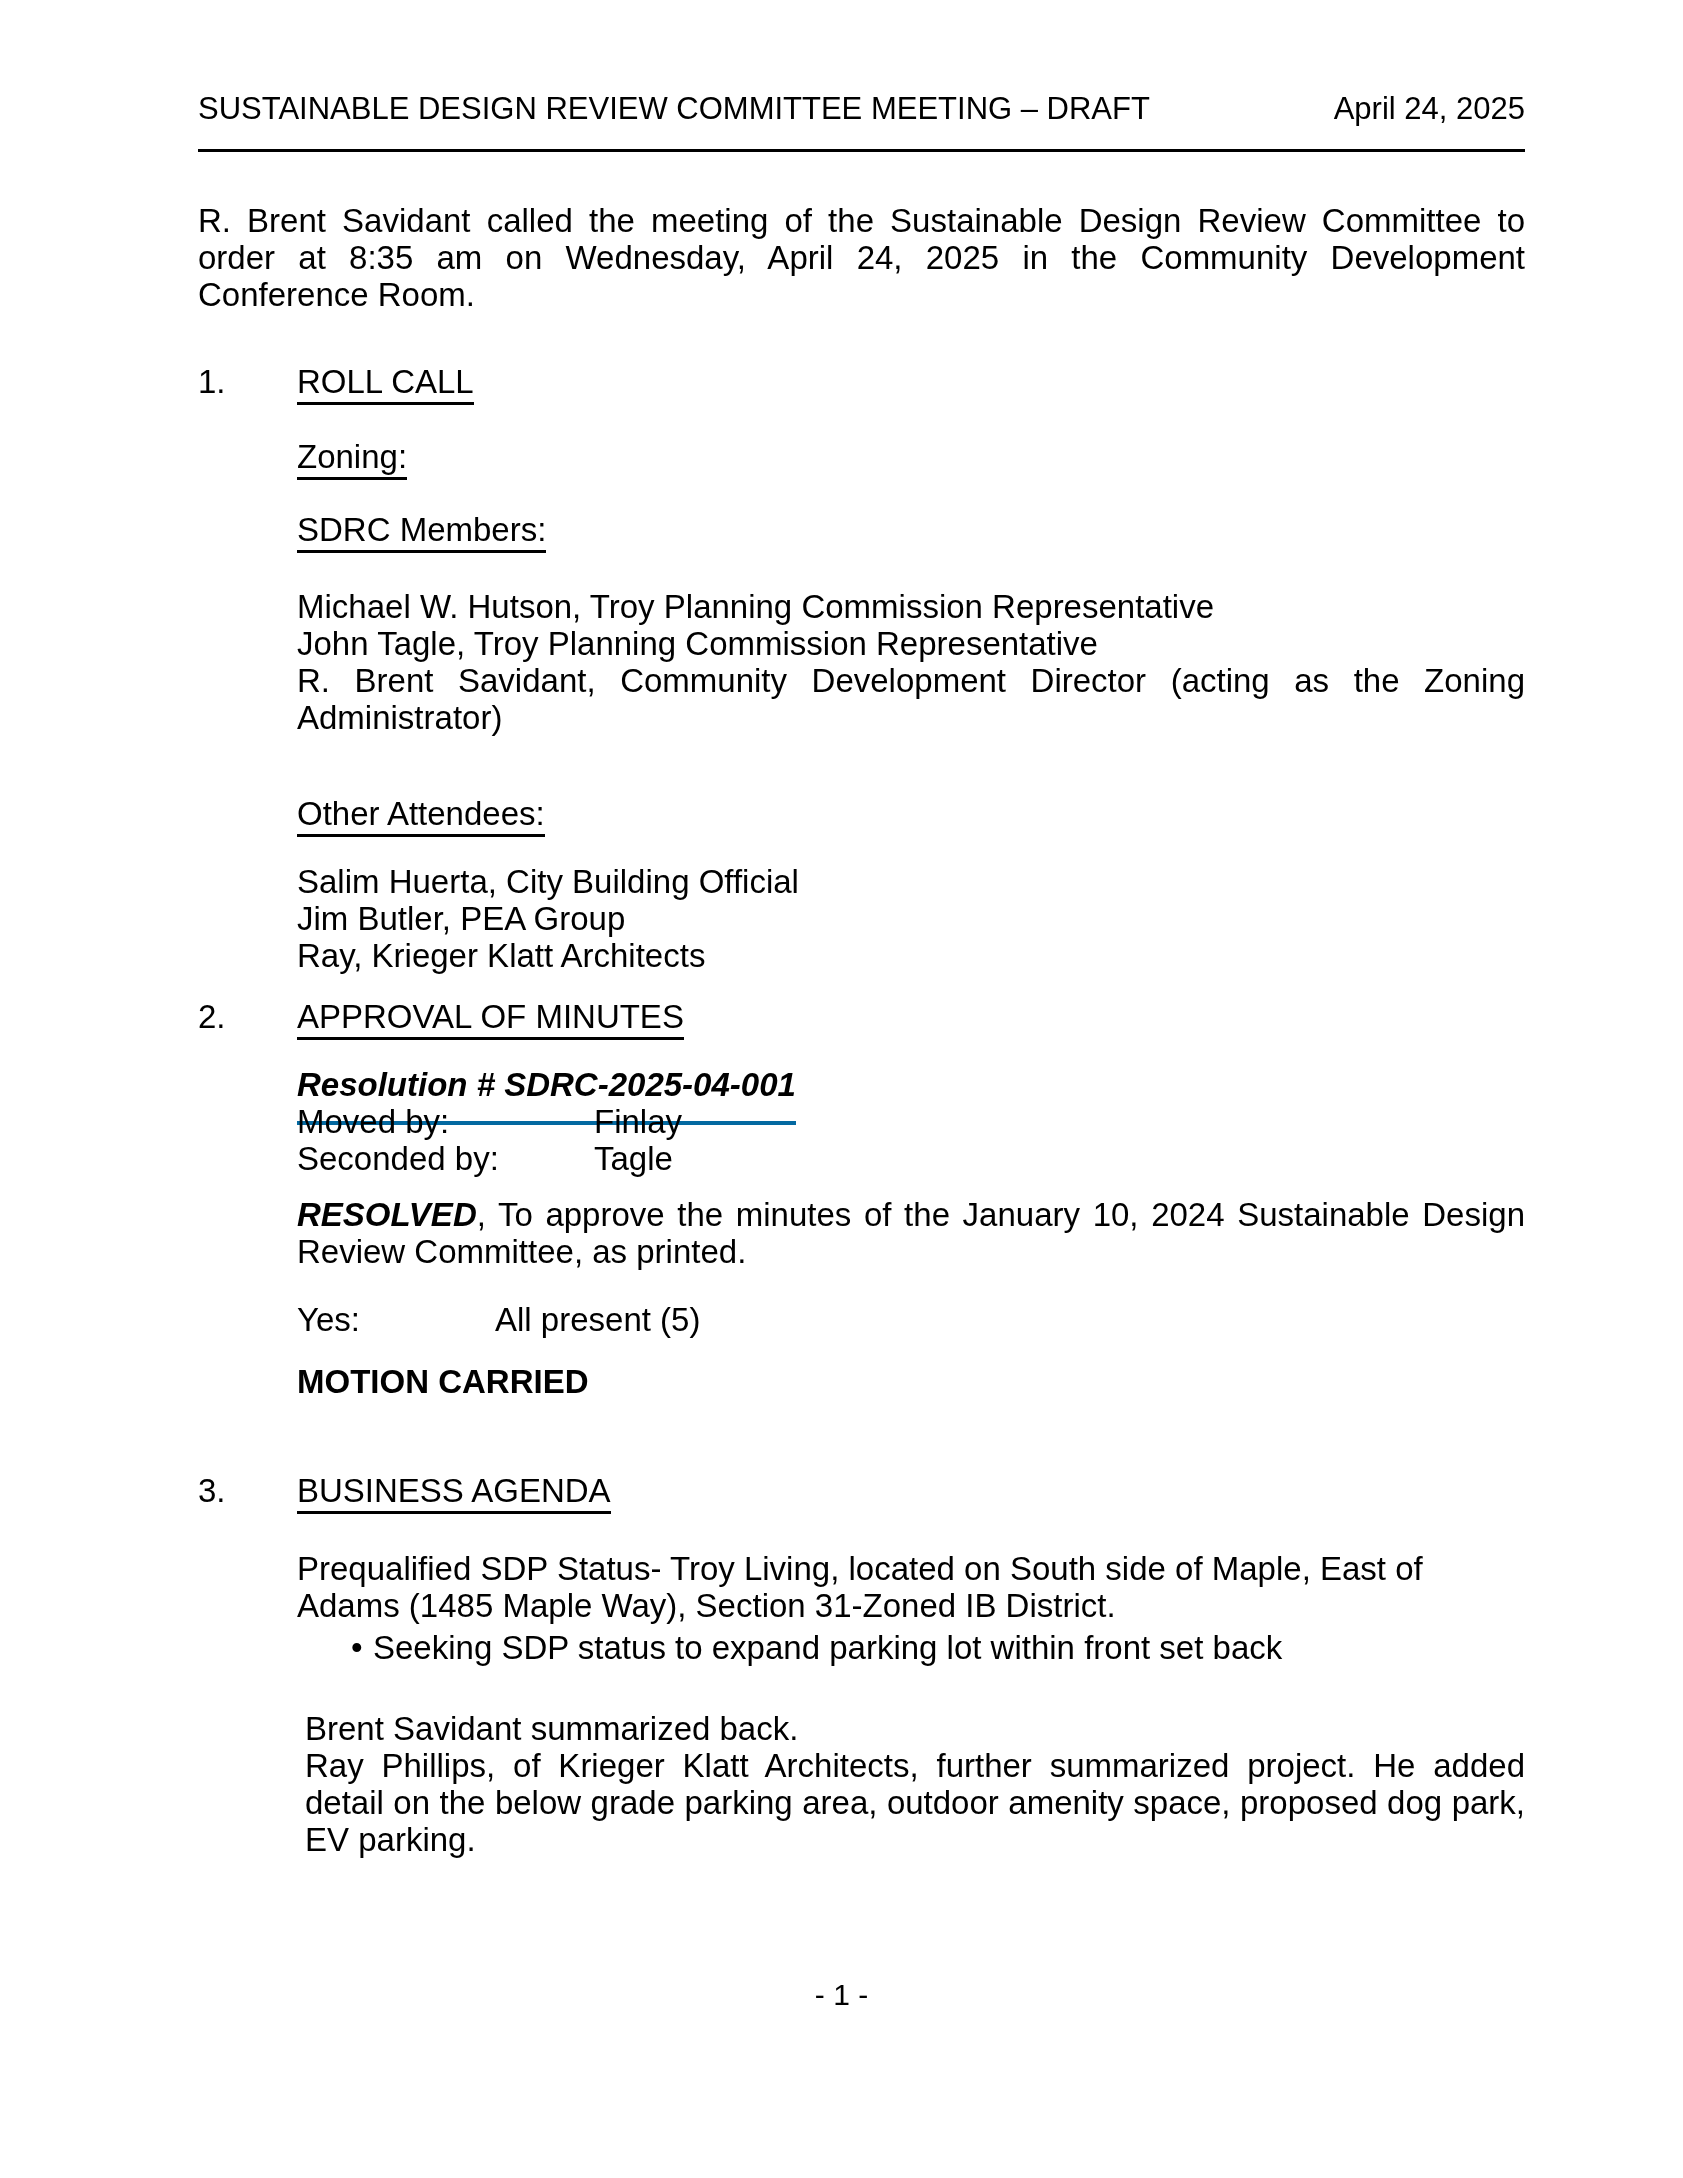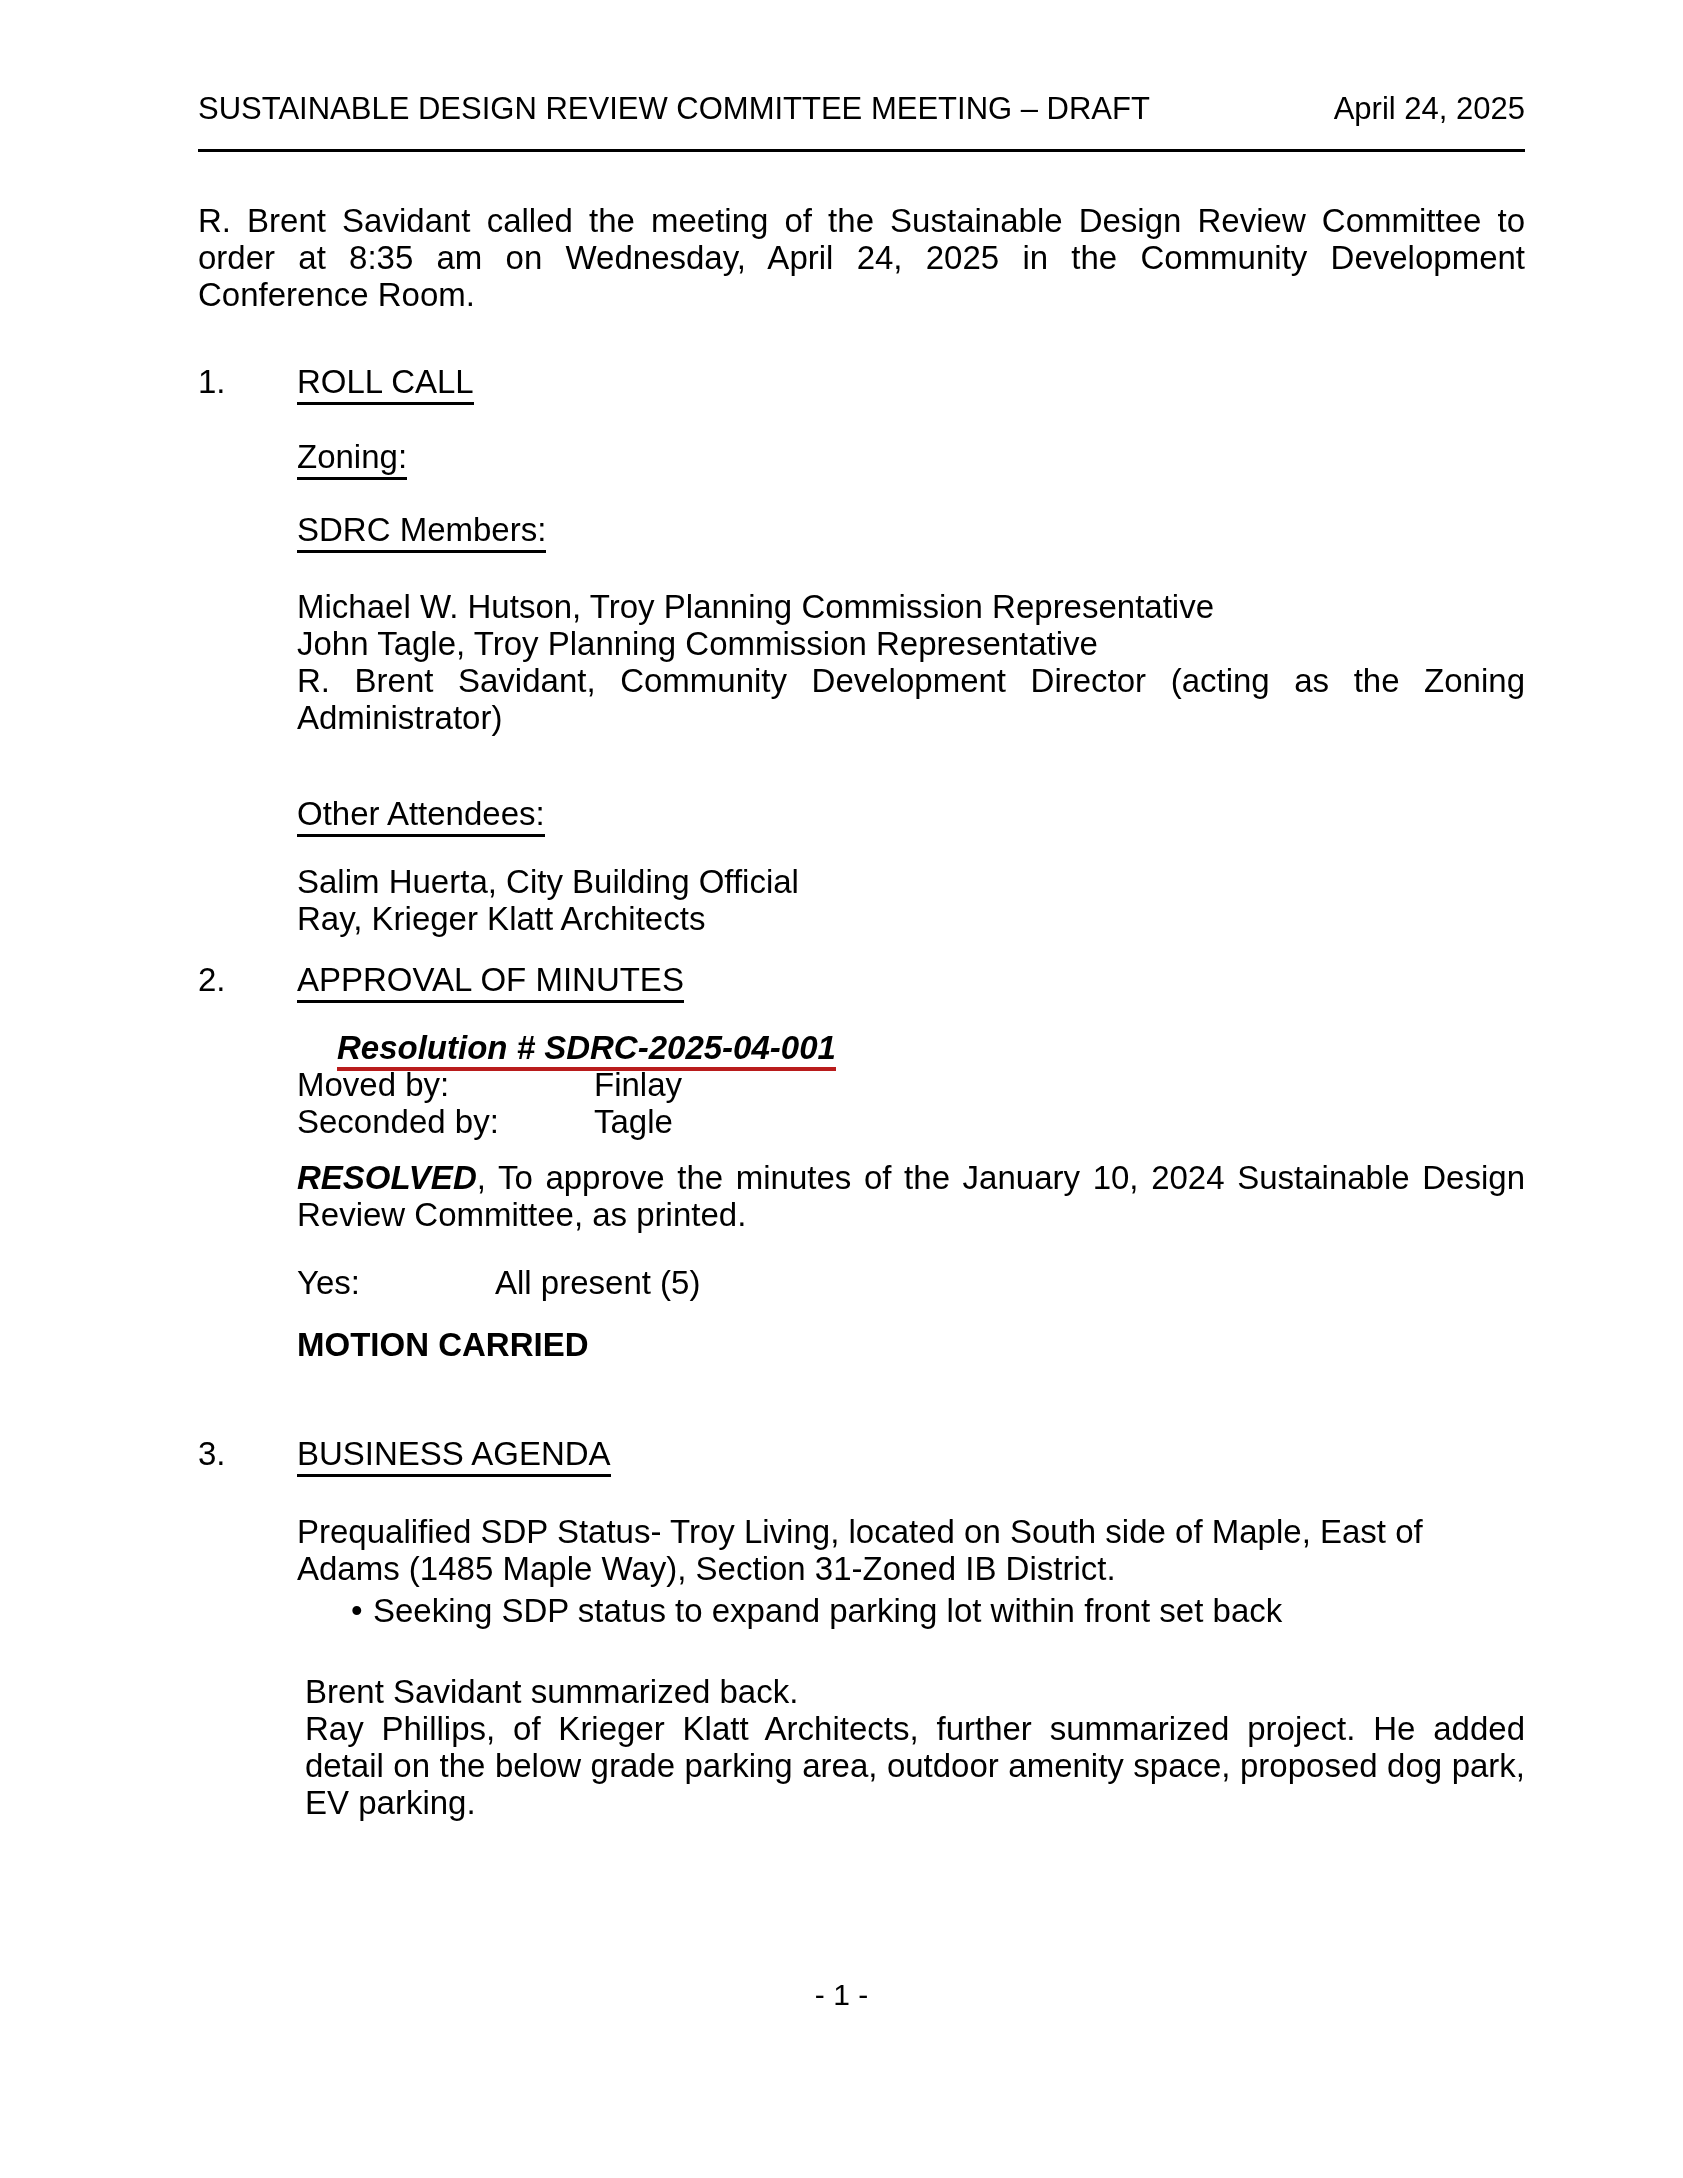--- a/index.html
+++ b/index.html
@@ -48,23 +48,22 @@
   .sub-heading.other     { margin-top: 59px; }
 
   .member-list { margin-top: 40px; }
   .attendee-list { margin-top: 31px; }
 
   .section-heading.approval { margin-top: 24px; }
   .resolution { margin-top: 31px; }
   .resolution .res-text {
     font-weight: bold;
     font-style: italic;
-    border-bottom: 4px solid #b91c1c;
-    padding-bottom: 1px;
-    margin-left: 40px;
+    border-bottom: 4px solid #0369a1;
+    padding-bottom: 18px;
   }
   .kv-row { display: flex; }
   .kv-label-wide  { display: inline-block; width: 297px; flex: 0 0 297px; }
   .kv-label-mid   { display: inline-block; width: 198px; flex: 0 0 198px; }
   .resolved-para { margin-top: 19px; }
   .bi { font-weight: bold; font-style: italic; }
   .yes-row { margin-top: 31px; }
   .motion { margin-top: 25px; font-weight: bold; }
 
   .section-heading.business { margin-top: 72px; }
@@ -122,20 +121,21 @@
       <p class="justify">John Tagle, Troy Planning Commission Representative</p>
       <p class="justify">R. Brent Savidant, Community Development Director (acting as the Zoning Administrator)</p>
     </div>
 
     <div class="sub-heading other">
       <span class="underlined">Other Attendees:</span>
     </div>
 
     <div class="attendee-list">
       <p>Salim Huerta, City Building Official</p>
+      <p>Jim Butler, PEA Group</p>
       <p>Ray, Krieger Klatt Architects</p>
     </div>
   </div>
 
   <div class="section-heading approval">
     <span class="sec-num">2.</span><span class="underlined">APPROVAL OF MINUTES</span>
   </div>
 
   <div class="indent">
     <div class="resolution">

